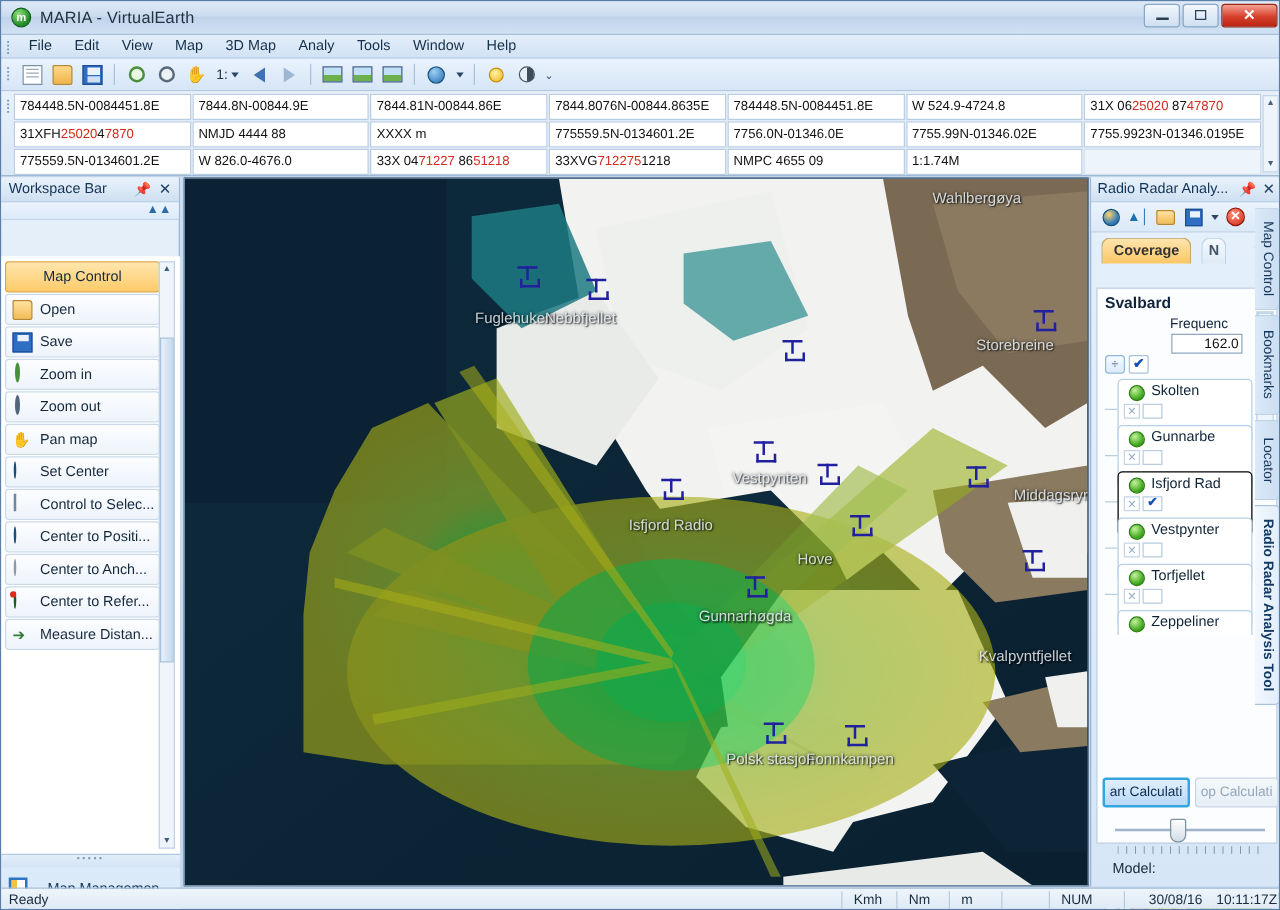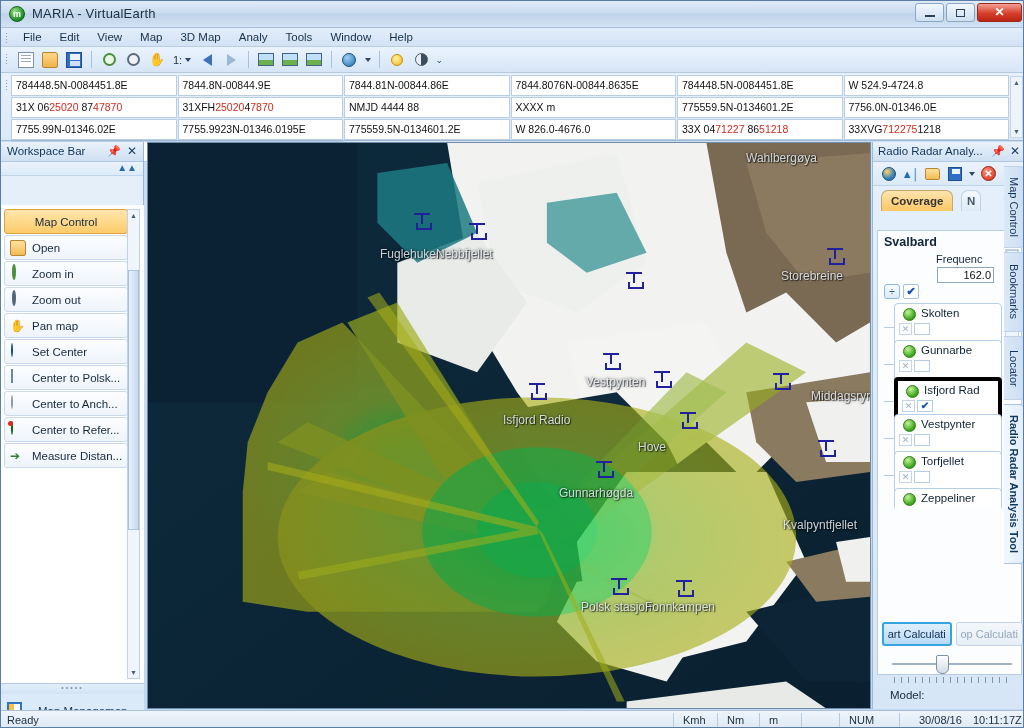--- a/index.html
+++ b/index.html
@@ -99,21 +99,21 @@
 
   
   .coordbar {
     position: absolute; left: 0; top: 72px; width: 1024px; height: 68px;
     background: linear-gradient(180deg,#e8f1fb,#dbe8f6);
     border-bottom: 1px solid #9fb9d4;
   }
   .coordbar .grip { top:6px; }
   .coord-grid {
     position:absolute; left:10px; top:2px; right:16px;
-    display:grid; grid-template-columns: repeat(6, 1fr); grid-auto-rows: 21px; gap:1px;
+    display:grid; grid-template-columns: repeat(7, 1fr); grid-auto-rows: 21px; gap:1px;
   }
   .cell {
     background:#fff; border:1px solid #b9cde3; font-size:10.5px; color:#111;
     padding: 3px 0 0 4px; white-space: nowrap; overflow: hidden;
     font-family: "Liberation Sans", sans-serif;
   }
   .cell.empty { background:#eef4fb; border-color:#d4e2f0; }
   .cell .r { color:#d32b1e; }
   .coord-scroll {
     position:absolute; right:2px; top:3px; width:13px; height:62px;
@@ -275,21 +275,21 @@
     background:linear-gradient(180deg,#f0f6fc,#d8e6f4); border:1px solid #b6cbe0;}
   .site-scroll .ar.u{top:0;}
   .site-scroll .thumb{position:absolute;left:0;top:14px;width:12px;height:60px;background:linear-gradient(90deg,#e3eefa,#9fc4e8);border:1px solid #6f9fd0;}
 
   .site-list { position:absolute; left:6px; top:72px; width:120px; }
   .site-node { position:relative; margin-bottom:3px; height:34px; }
   .site-box {
     position:absolute; left:10px; top:0; width:108px; height:52px;
     border:1px solid #b5cfe6; border-radius:4px; background:#fff;
   }
-  .site-node.sel .site-box { border:4px solid #000000; }
+  .site-node.sel .site-box { border:1px solid #000000; }
   .site-led {
     position:absolute; left:8px; top:4px; width:13px; height:13px; border-radius:50%;
     background:radial-gradient(circle at 35% 30%,#c4f39a,#38a318 70%); border:1px solid #2b7e12;
   }
   .site-name { position:absolute; left:26px; top:3px; font-size:11.5px; color:#0f2335; white-space:nowrap; }
   .site-x {
     position:absolute; left:4px; top:19px; width:13px; height:12px; border:1px solid #c3d5e7; background:#fff;
     font-size:9px; color:#9bb0c4; text-align:center; line-height:10px;
   }
   .site-chk {
@@ -480,38 +480,46 @@
     <div class="ws-list">
       <div class="ws-items">
         <div class="ws-item selected">
           <span>Map Control</span>
         </div>
         <div class="ws-item">
           <span class="wi wi-folder"></span>
           <span>Open</span>
         </div>
         <div class="ws-item">
+          <span class="wi wi-save"></span>
+          <span>Save</span>
+        </div>
+        <div class="ws-item">
           <span class="wi"><span class="wi-zin"></span></span>
           <span>Zoom in</span>
         </div>
         <div class="ws-item">
           <span class="wi"><span class="wi-zout"></span></span>
           <span>Zoom out</span>
         </div>
         <div class="ws-item">
           <span class="wi wi-hand">✋</span>
           <span>Pan map</span>
         </div>
         <div class="ws-item">
           <span class="wi"><span class="wi-globe"></span></span>
           <span>Set Center</span>
         </div>
         <div class="ws-item">
           <span class="wi"><span class="wi-screen"></span></span>
-          <span>Center to Polsk...</span>
+          <span>Control to Selec...</span>
+        </div>
+        <div class="ws-item">
+          <span class="wi"><span class="wi-globe2"></span></span>
+          <span>Center to Positi...</span>
         </div>
         <div class="ws-item">
           <span class="wi"><span class="wi-ball"></span></span>
           <span>Center to Anch...</span>
         </div>
         <div class="ws-item">
           <span class="wi"><span class="wi-ref"></span></span>
           <span>Center to Refer...</span>
         </div>
         <div class="ws-item">

